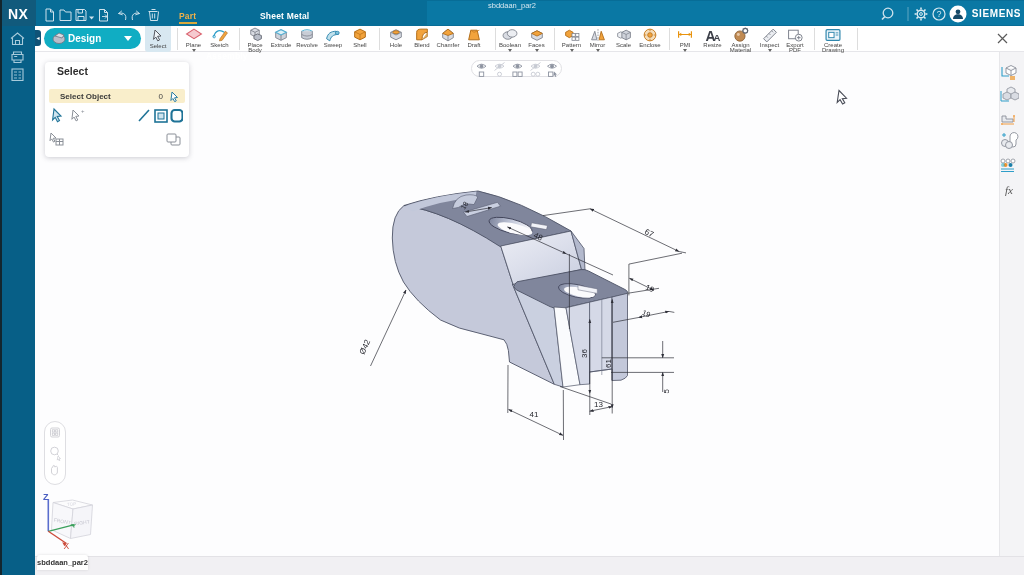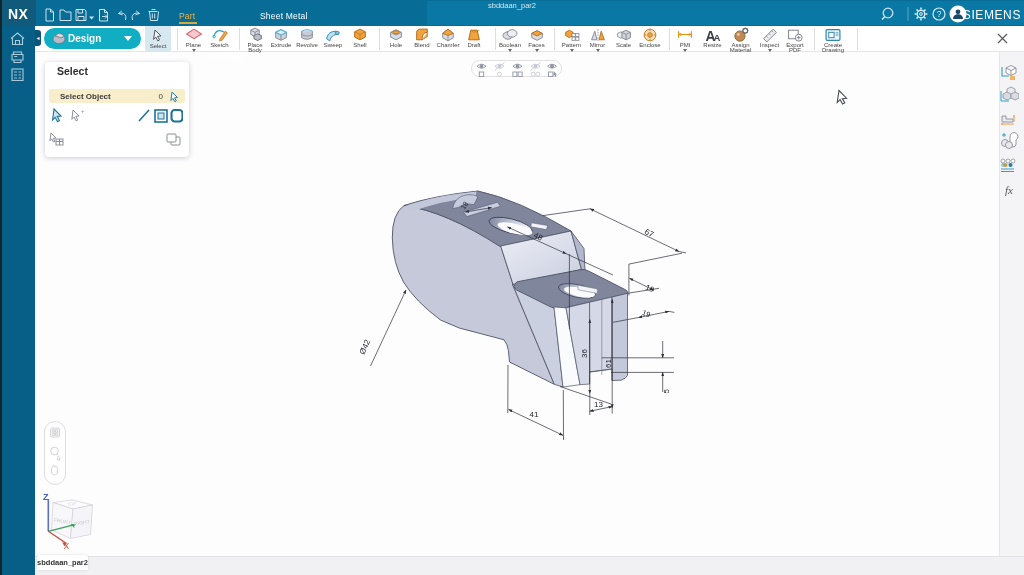--- a/index.html
+++ b/index.html
@@ -3,24 +3,24 @@
 <meta charset="utf-8">
 <style>
 html,body{margin:0;padding:0;}
 body{width:1024px;height:575px;overflow:hidden;font-family:"Liberation Sans",sans-serif;position:relative;background:#fdfdfe;}
 .abs{position:absolute;}
 
 #topbar{left:0;top:0;width:1024px;height:26px;background:#076d97;}
 #nxblock{left:0;top:0;width:2px;height:575px;background:#13262e;z-index:60;}
 #nx{left:8px;top:6px;color:#fff;font-weight:bold;font-size:14px;letter-spacing:.5px;}
 #title{left:0;top:1px;width:1024px;text-align:center;color:#d6e7f0;font-size:7.5px;}
-.tab{top:11px;font-size:8.5px;font-weight:normal;color:#fff;letter-spacing:.2px;}
+.tab{top:11px;font-size:8.5px;font-weight:bold;color:#fff;letter-spacing:.2px;}
 #parttab{color:#eeb04a;}
 #partul{left:179px;top:22px;width:18px;height:2px;background:#d9a93c;}
-#siemens{right:3px;top:8px;color:#fff;font-weight:normal;font-size:12px;letter-spacing:.6px;}
+#siemens{right:3px;top:8px;color:#fff;font-weight:bold;font-size:10px;letter-spacing:.6px;}
 
 #sidebar{left:0;top:26px;width:35px;height:549px;background:#075f87;}
 
 #ribbon{left:35px;top:26px;width:989px;height:26px;background:#fff;border-bottom:1px solid #e6e6ea;box-sizing:border-box;}
 #collapse{left:35px;top:30px;width:6px;height:16px;background:#0f5377;border-radius:0 3px 3px 0;color:#fff;font-size:6px;line-height:16px;text-align:center;}
 #design{left:44px;top:28px;width:97px;height:21px;background:#10adc3;border-radius:11px;}
 #design .dlabel{position:absolute;left:24px;top:5px;color:#fff;font-weight:bold;font-size:10px;}
 #design .dcaret{position:absolute;right:9px;top:8px;width:0;height:0;border-left:4px solid transparent;border-right:4px solid transparent;border-top:5px solid #fff;}
 #selbtn{left:145px;top:26px;width:26px;height:26px;background:#d8e8f1;border-radius:0 0 3px 3px;}
 .ri{position:absolute;top:27px;width:40px;text-align:center;}

